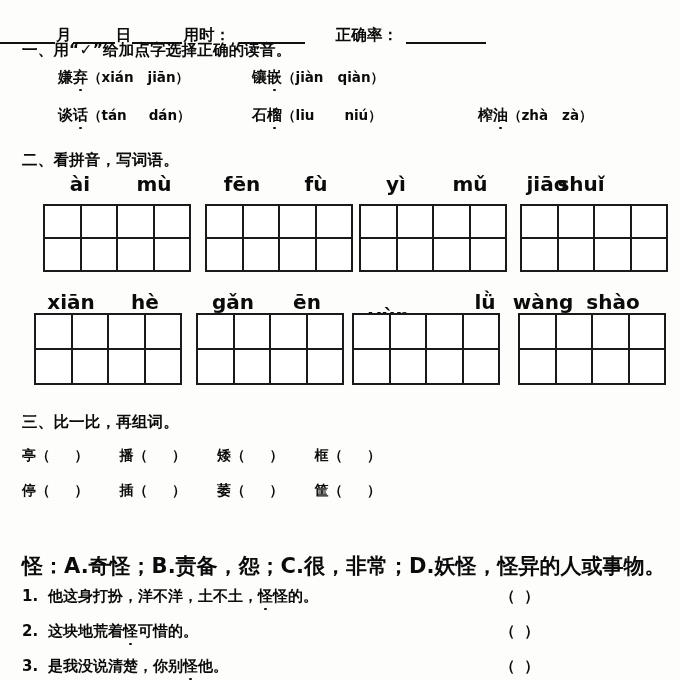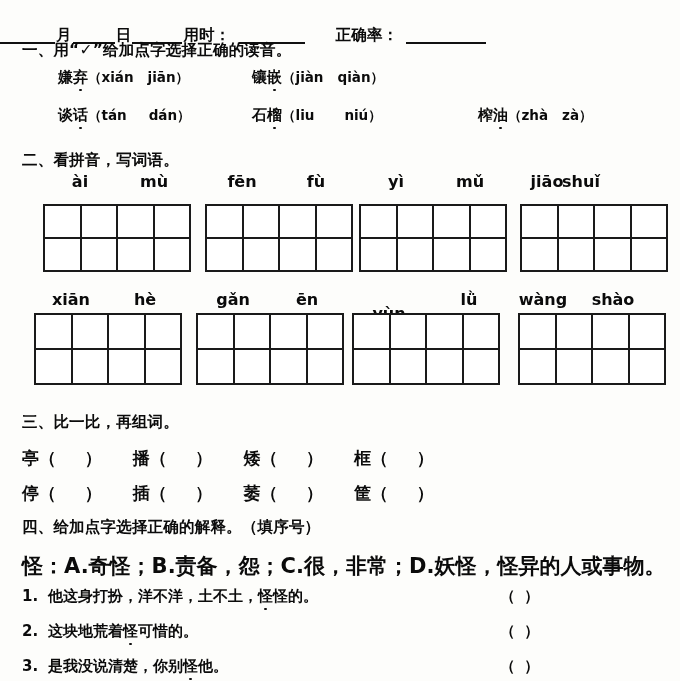--- a/index.html
+++ b/index.html
@@ -93,21 +93,21 @@
   .py {
     font-family: "DejaVu Sans", "Liberation Sans", sans-serif;
     font-size: 13.5px;
     font-weight: bold;
   }
   .pysp { display: inline-block; width: 14px; }
 
   
   .py-label {
     position: absolute;
-    font-size: 16px;
+    font-size: 20px;
     font-weight: bold;
     font-family: "DejaVu Sans", "Liberation Sans", sans-serif;
     white-space: nowrap;
     text-align: center;
   }
   .grid {
     position: absolute;
     display: grid;
     grid-template-columns: repeat(4, 1fr);
     grid-template-rows: repeat(2, 1fr);
@@ -119,21 +119,21 @@
   .grid .cell {
     border-right: 2px solid #1a1a1a;
     border-bottom: 2px solid #1a1a1a;
     box-sizing: border-box;
   }
 
   
   .cmp-row {
     position: absolute;
     left: 22px;
-    font-size: 17px;
+    font-size: 14px;
     font-weight: bold;
     white-space: nowrap;
   }
   .cmp-item { display: inline-block; }
   .cmp-paren { letter-spacing: 1px; }
   .cmp-gap { display: inline-block; width: 30px; }
 
   
   .def-line {
     position: absolute;
@@ -249,21 +249,21 @@
       <div class="cell"></div>
       <div class="cell"></div>
       <div class="cell"></div>
   </div>
 
   <div class="py-label" style="left:34px; top:290px; width:74px;">xiān</div>
   <div class="py-label" style="left:108px; top:290px; width:74px;">hè</div>
   <div class="py-label" style="left:196px; top:290px; width:74px;">gǎn</div>
   <div class="py-label" style="left:270px; top:290px; width:74px;">ēn</div>
   <div class="py-label" style="left:352px; top:304px; width:74px;">yùn</div>
-  <div class="py-label" style="left:432px; top:290px; width:74px;">lǜ</div>
+  <div class="py-label" style="left:448px; top:290px; width:74px;">lǜ</div>
   <div class="py-label" style="left:508px; top:290px; width:70px;">wàng</div>
   <div class="py-label" style="left:578px; top:290px; width:70px;">shào</div>
 
   <div class="grid" style="left:34px; top:313px; width:148px; height:72px;">
     <div class="cell"></div>
       <div class="cell"></div>
       <div class="cell"></div>
       <div class="cell"></div>
     <div class="cell"></div>
       <div class="cell"></div>
@@ -304,21 +304,20 @@
   <div class="sec-head" style="top:412px;">三、比一比，再组词。</div>
 
   <div class="cmp-row" style="top:447px;">
     <span class="cmp-item">亭</span><span class="cmp-paren">（&nbsp;&nbsp;&nbsp;&nbsp;）</span><span class="cmp-gap"></span><span class="cmp-item">播</span><span class="cmp-paren">（&nbsp;&nbsp;&nbsp;&nbsp;）</span><span class="cmp-gap"></span><span class="cmp-item">矮</span><span class="cmp-paren">（&nbsp;&nbsp;&nbsp;&nbsp;）</span><span class="cmp-gap"></span><span class="cmp-item">框</span><span class="cmp-paren">（&nbsp;&nbsp;&nbsp;&nbsp;）</span>
   </div>
 
   <div class="cmp-row" style="top:482px;">
     <span class="cmp-item">停</span><span class="cmp-paren">（&nbsp;&nbsp;&nbsp;&nbsp;）</span><span class="cmp-gap"></span><span class="cmp-item">插</span><span class="cmp-paren">（&nbsp;&nbsp;&nbsp;&nbsp;）</span><span class="cmp-gap"></span><span class="cmp-item">萎</span><span class="cmp-paren">（&nbsp;&nbsp;&nbsp;&nbsp;）</span><span class="cmp-gap"></span><span class="cmp-item">筐</span><span class="cmp-paren">（&nbsp;&nbsp;&nbsp;&nbsp;）</span>
   </div>
 
-  <div class="sec-head" style="top:517px;">四、给加点字选择正确的解释。（填序号）</div>
 
   <div class="def-line" style="top:552px;">
     <span>怪：</span><span>A.奇怪；B.责备，怨；C.很，非常；D.妖怪，怪异的人或事物。</span>
   </div>
 
   <div class="num-item" style="top:587px;">
     <span class="num-idx">1.</span>
       <span class="num-text">他这身打扮，洋不洋，土不土，</span>
       <span class="num-text dotchar">怪</span>
       <span class="num-text">怪的。</span>

